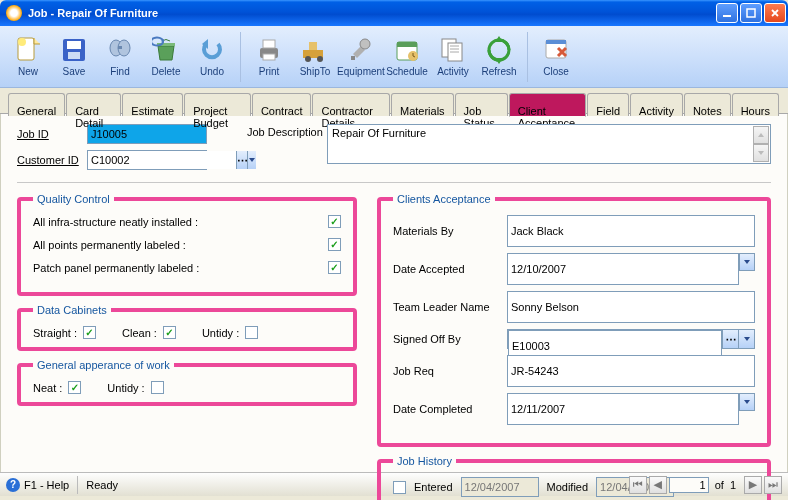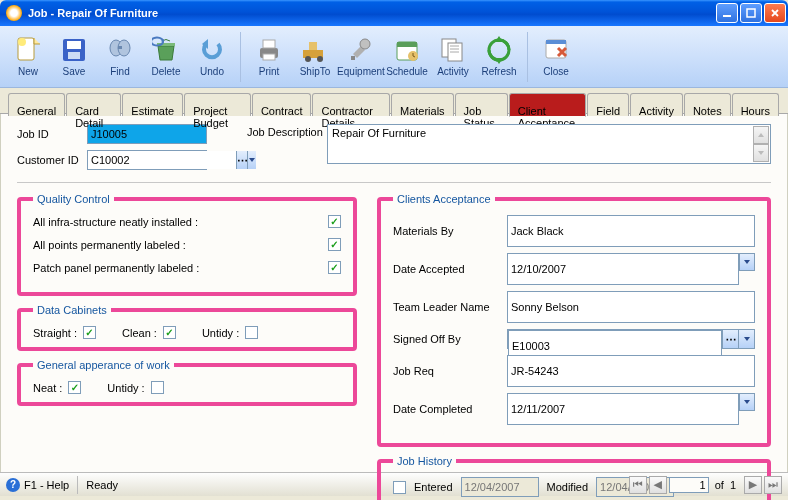--- a/index.html
+++ b/index.html
@@ -15,26 +15,26 @@
 .win-btn.close { background: linear-gradient(#ff7b4f,#e4481e); }
 
 .toolbar { height: 62px; background: linear-gradient(180deg,#e3eefd 0%,#cde0fb 50%,#b6d1f7 100%); border-bottom: 1px solid #9bb7de; display: flex; align-items: center; padding: 2px 6px; gap: 2px; }
 .toolbar .sep { width: 1px; height: 50px; background: #a9c0e2; margin: 0 4px; }
 .tbtn { width: 44px; height: 56px; display: flex; flex-direction: column; align-items: center; justify-content: center; border-radius: 3px; cursor: pointer; }
 .tbtn .ico { width: 28px; height: 28px; margin-bottom: 2px; }
 .tbtn .lbl { font-size: 10px; color: #1c3f7a; text-align: center; white-space: nowrap; }
 
 .tabbar { height: 22px; padding: 0 8px; margin-top: 4px; display: flex; border-bottom: 1px solid #a8a8a8; }
 .tab { padding: 11px 8px; border: 1px solid #a8a8a8; border-bottom: none; background: #ece9d8; margin-right: 1px; border-top-left-radius: 3px; border-top-right-radius: 3px; cursor: pointer; position: relative; top: 1px; font-size: 11px; }
-.tab.active { background: #b91c1c; border-bottom: 1px solid #fdfcf9; font-weight: normal; }
+.tab.active { background: #be185d; border-bottom: 1px solid #fdfcf9; font-weight: normal; }
 
 .page { background: #fdfcf9; padding: 10px 16px; height: 358px; border-left: 1px solid #d0d0c0; border-right: 1px solid #d0d0c0;}
 
 .row { display: flex; align-items: center; margin-bottom: 6px; }
-.label { width: 70px; color: #000; }
+.label { width: 70px; color: #000; text-decoration: underline; }
 input.textbox { height: 20px; border: 1px solid #7f9db9; padding: 1px 3px; background: #0ea5e9; }
 .combo { display: flex; align-items: stretch; height: 20px; border: 1px solid #7f9db9; background: #fff; }
 .combo input { border: none; flex: 1; padding: 1px 3px; outline: none; }
 .combo .cbtn { width: 16px; background: linear-gradient(#e3eefd,#b6d1f7); border-left: 1px solid #7f9db9; display: flex; align-items: center; justify-content: center; cursor: pointer; }
 .combo .ell { font-weight: bold; letter-spacing: -1px; }
 .dropbtn { width:16px; height:18px; background: linear-gradient(#e3eefd,#b6d1f7); border:1px solid #7f9db9; display:flex;align-items:center;justify-content:center; cursor:pointer;}
 
 fieldset { border: 4px solid #ec4899; border-radius: 4px; padding: 10px 12px 8px; margin-bottom: 8px; }
 legend { color: #1657a0; padding: 0 4px; font-size: 11px; }
 .checkbox { width: 13px; height: 13px; border: 1px solid #7f9db9; background: #fff; display: inline-flex; align-items: center; justify-content: center; color: #1a9e1a; font-weight: bold; font-size: 10px; cursor:pointer;}

